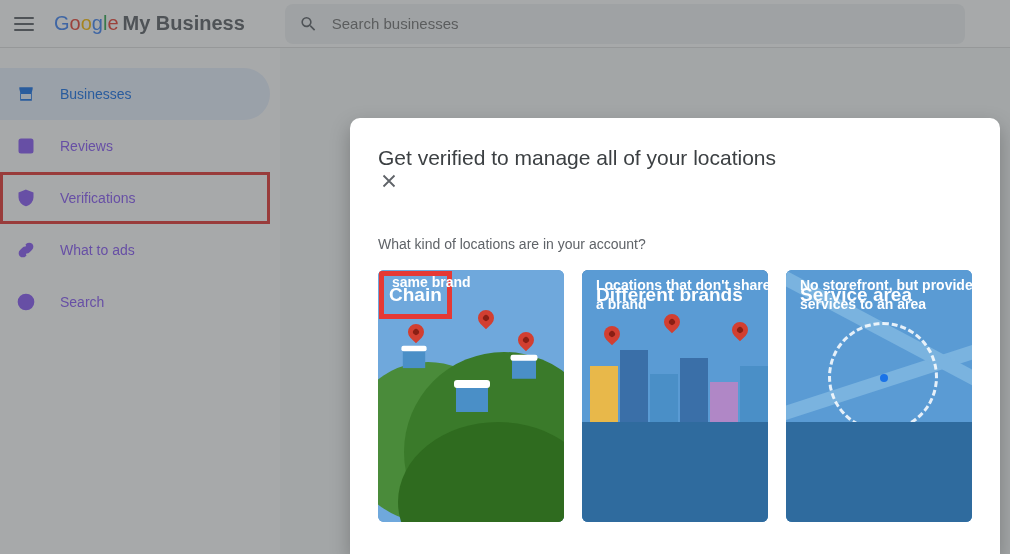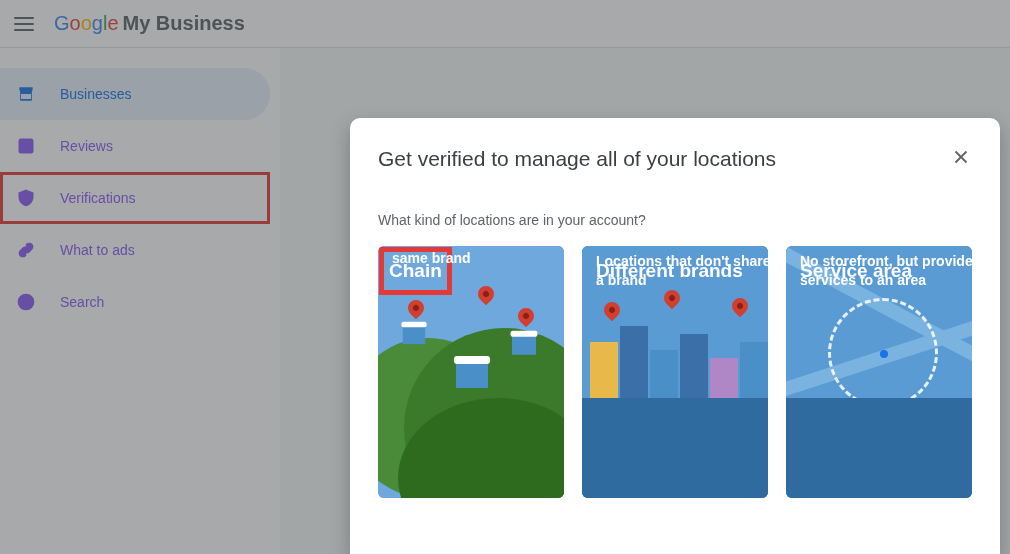--- a/index.html
+++ b/index.html
@@ -21,21 +21,21 @@
   .nav-item.active { background:#e8f0fe; color:#1a73e8; font-weight:500; }
   .nav-item .icon { width:24px; height:24px; display:flex; align-items:center; justify-content:center; margin-right:22px; }
   .nav-item .icon svg { width:20px; height:20px; fill: currentColor; stroke: currentColor; }
   .nav-item.highlighted { outline: 3px solid #e53935; outline-offset: -3px; border-radius:0; }
 
   .main { flex:1; background:#f8f9fa; position:relative; }
 
   .overlay { position:absolute; inset:0; background: rgba(60,64,67,0.45); }
 
   .modal { position:absolute; top:118px; left:350px; right:10px; bottom:0; background:#fff; border-radius:10px 10px 0 0; box-shadow: 0 8px 20px rgba(0,0,0,.25); padding: 28px 28px 20px 28px; overflow:hidden; }
-  .modal-header { display:flex; justify-content:space-between; align-items:center; }
+  .modal-header { display:flex; justify-content:space-between; align-items:flex-start;flex-direction:column; }
   .modal-title { font-size:21px; color:#3c4043; font-weight:400; }
   .close-btn { cursor:pointer; color:#5f6368; }
   .close-btn svg { width:22px; height:22px; stroke:#5f6368; stroke-width:2; fill:none; }
   .modal-sub { margin-top:40px; font-size:14px; color:#5f6368; }
 
   .cards { display:flex; gap:18px; margin-top:18px; }
   .card { width:192px; height:252px; border-radius:6px; overflow:hidden; position:relative; cursor:pointer; color:#fff; }
   .card-title { position:absolute; top:14px; left:14px; font-size:19px; font-weight:600; }
   .card-desc { position:absolute; bottom:16px; left:14px; right:14px; font-size:14px; font-weight:600; line-height:1.35; }
 
@@ -88,20 +88,26 @@
       <span></span>
   </div>
   <div class="logo">
     <span class="g-blue">G</span>
       <span class="g-red">o</span>
       <span class="g-yellow">o</span>
       <span class="g-blue">g</span>
       <span class="g-green">l</span>
       <span class="g-red">e</span>
     <span class="mb">My Business</span>
+  </div>
+  <div class="searchwrap">
+    <svg viewBox="0 0 24 24">
+        <path d="M15.5 14h-.79l-.28-.27A6.471 6.471 0 0016 9.5 6.5 6.5 0 109.5 16c1.61 0 3.09-.59 4.23-1.57l.27.28v.79l5 4.99L20.49 19l-4.99-5zm-6 0C7.01 14 5 11.99 5 9.5S7.01 5 9.5 5 14 7.01 14 9.5 11.99 14 9.5 14z"></path>
+      </svg>
+    <input type="text" placeholder="Search businesses" style="">
   </div>
 </div>
 
 <div class="layout">
   <div class="sidebar">
     <div class="nav-item active">
       <span class="icon">
           <svg viewBox="0 0 24 24">
             <path d="M4 4h16v2l-1 4v10H5V10L4 6V4zm2 8v6h12v-6H6z" fill="currentColor" stroke="none"></path>
           </svg>

